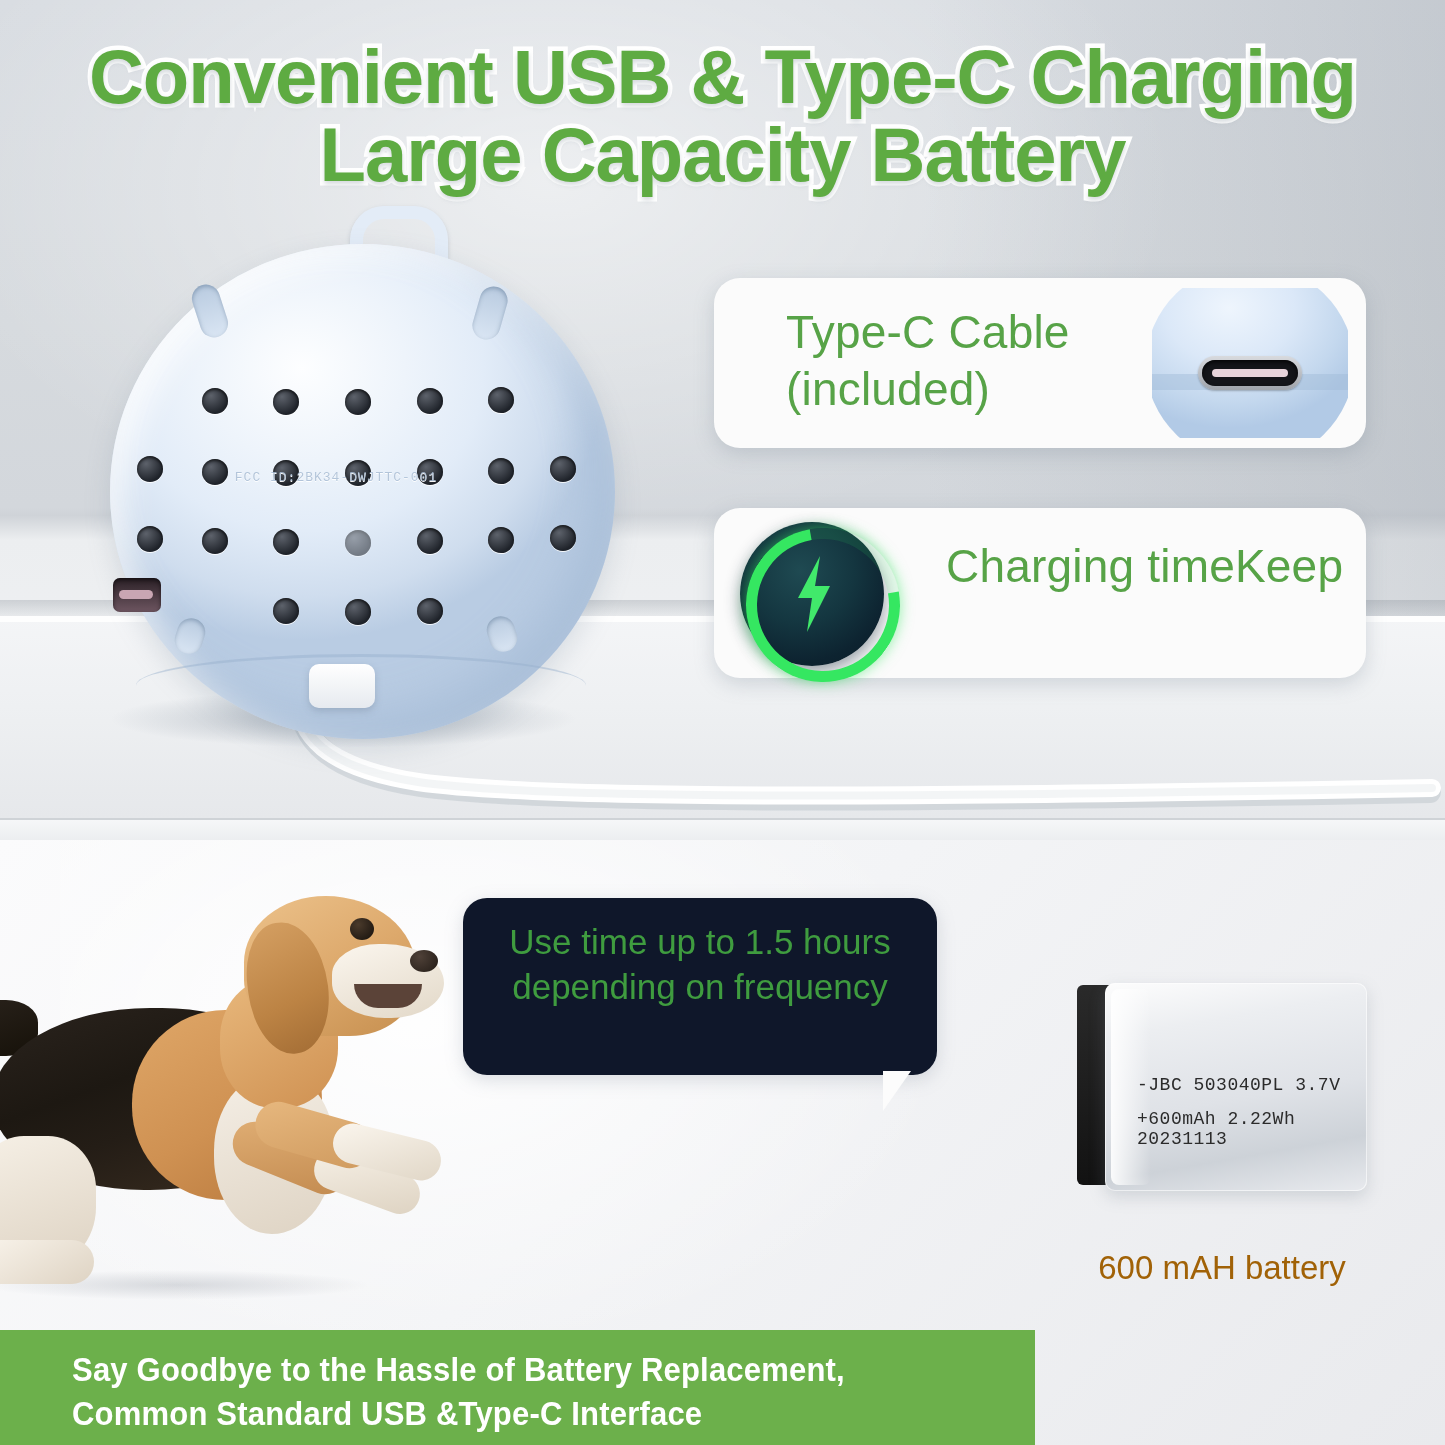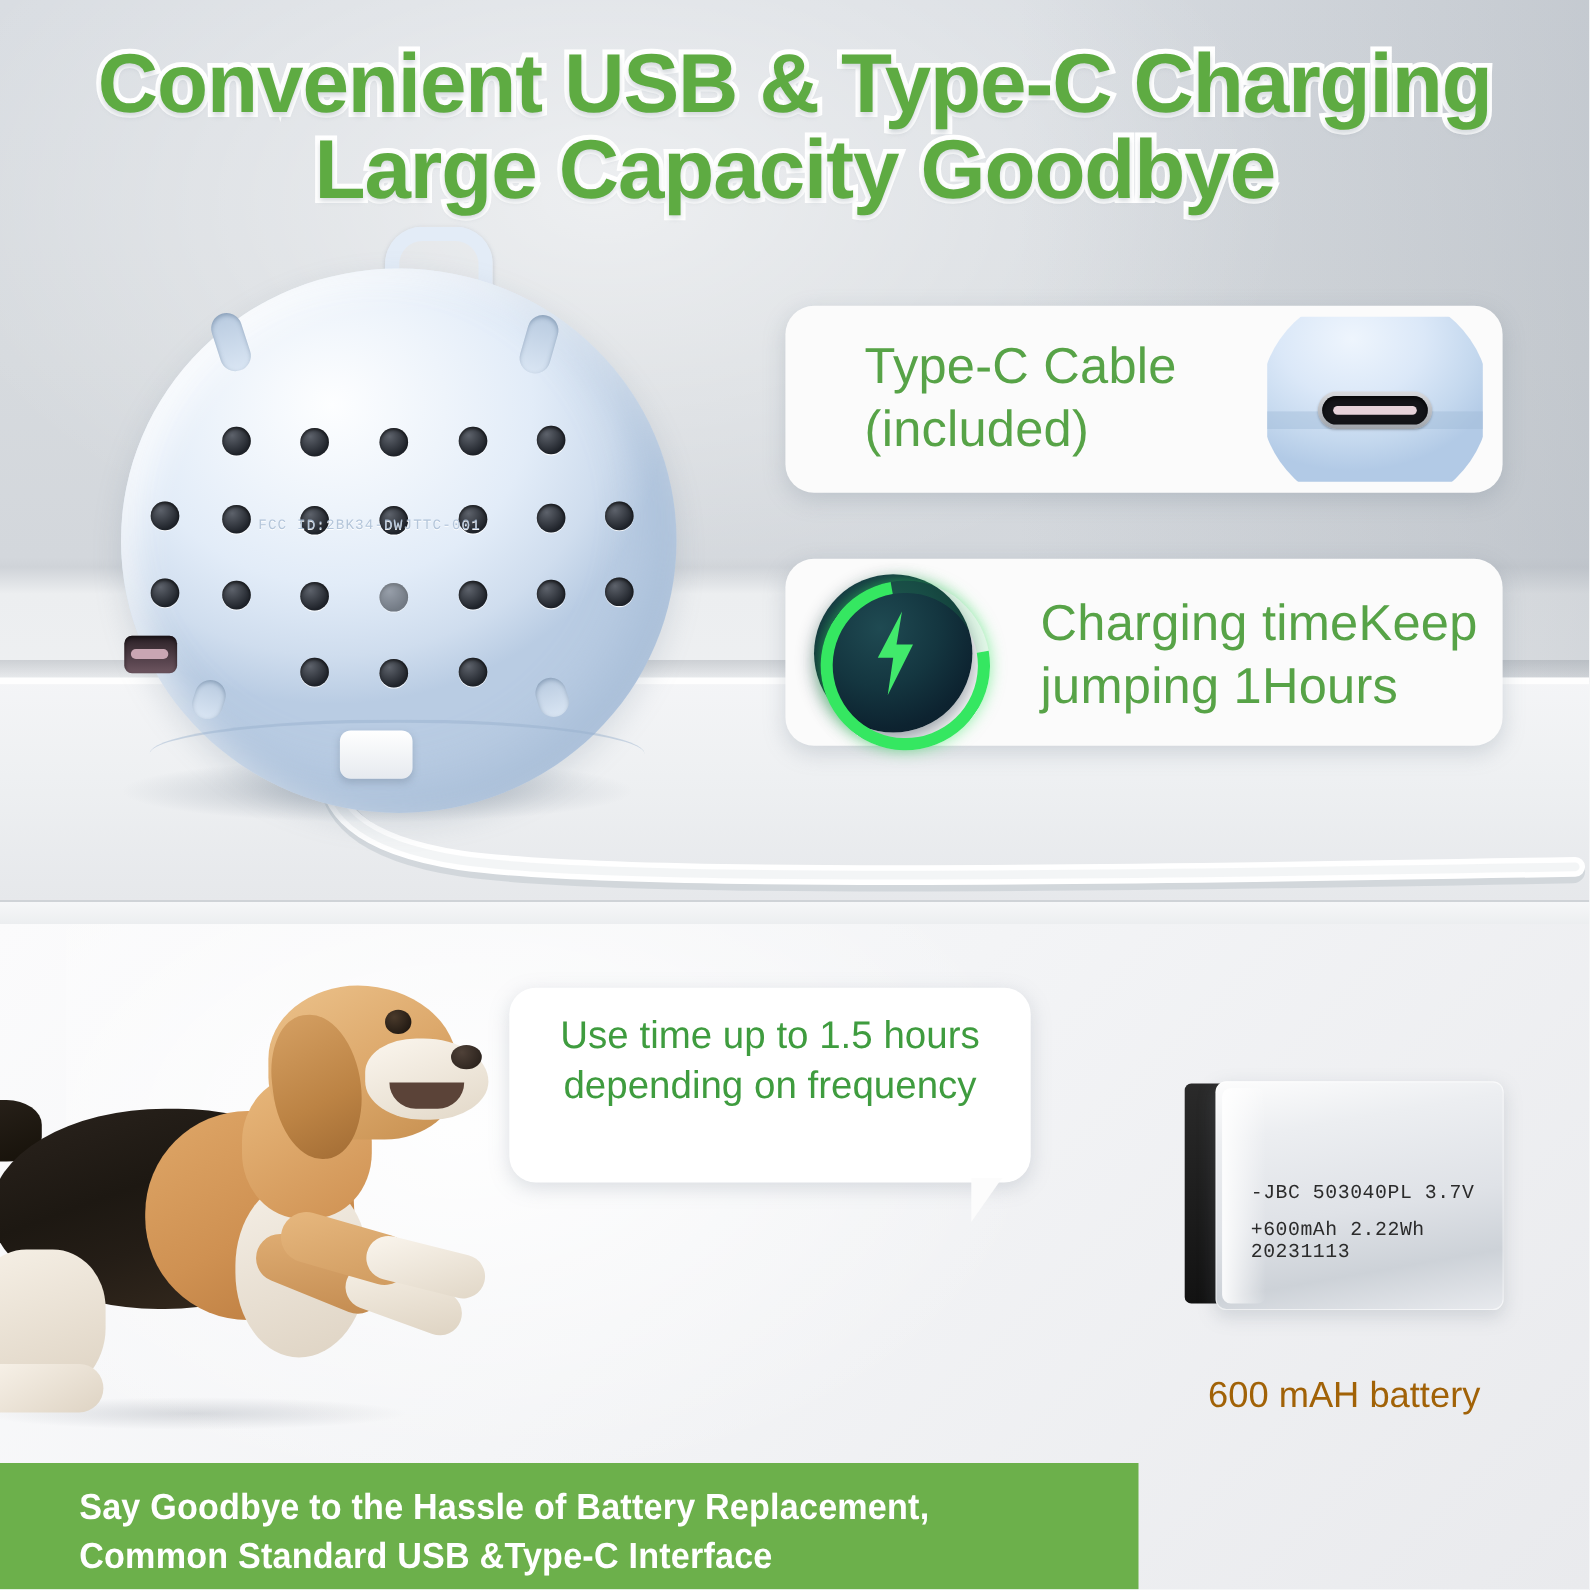--- a/index.html
+++ b/index.html
@@ -116,21 +116,21 @@
   .dog-hind{left:-6px;top:276px;width:120px;height:132px;border-radius:40% 40% 46% 46%;
     background:linear-gradient(160deg,#f6f0e6,#ddd2c2);}
   .dog-hindpaw{left:-18px;top:380px;width:130px;height:44px;border-radius:24px;
     background:linear-gradient(150deg,#fbf6ee,#ded3c3);}
   .dog-tail{left:-24px;top:140px;width:80px;height:56px;border-radius:40%;
     background:linear-gradient(160deg,#2a231c,#161109);}
   .dog-shadow{left:0px;top:410px;width:390px;height:30px;border-radius:50%;
     background:radial-gradient(ellipse at center,rgba(120,128,140,.25),rgba(120,128,140,0) 70%);}
 
   
-  #bubble{position:absolute;left:463px;top:898px;width:474px;height:177px;background:#ffffff;
+  #bubble{position:absolute;left:463px;top:898px;width:474px;height:177px;background:#0f172a;
     border-radius:24px;box-shadow:0 5px 18px rgba(125,135,150,.26);}
   #bubble .tail{position:absolute;right:26px;bottom:-36px;width:0;height:0;
     border-left:28px solid #fcfcfc;border-bottom:40px solid transparent;}
   #bubble .btext{position:absolute;left:22px;top:22px;width:430px;text-align:center;
     color:#3f9c3f;font-size:35px;line-height:1.28;}
 
   
   #battery{position:absolute;left:1077px;top:983px;width:290px;height:220px;}
   .bat-tab{position:absolute;left:0;top:2px;width:34px;height:200px;border-radius:6px 2px 2px 6px;
     background:linear-gradient(180deg,#2a2a2a,#121212);}
@@ -239,28 +239,27 @@
 
     <div class="card" id="card-charge">
       <div class="charge-icon">
         <div class="ring"></div>
         <svg class="bolt" viewBox="0 0 48 80">
           <path d="M30,2 L8,44 H22 L17,78 L40,32 H25 Z" fill="#41e96b"></path>
         </svg>
       </div>
       <div class="card-text">
         <div>Charging timeKeep</div>
-        <div>jumping 1Hours</div>
       </div>
     </div>
   </div>
 
   <div id="title">
     <span class="l l1">Convenient USB &amp; Type-C Charging</span>
-    <span class="l l2">Large Capacity Goodbye</span>
+    <span class="l l2">Large Capacity Battery</span>
   </div>
 
   <div id="split">
       <div class="line"></div>
     </div>
 
   <div id="bottom-panel">
     <div class="bp-glow"></div>
 
     <div id="dog">

